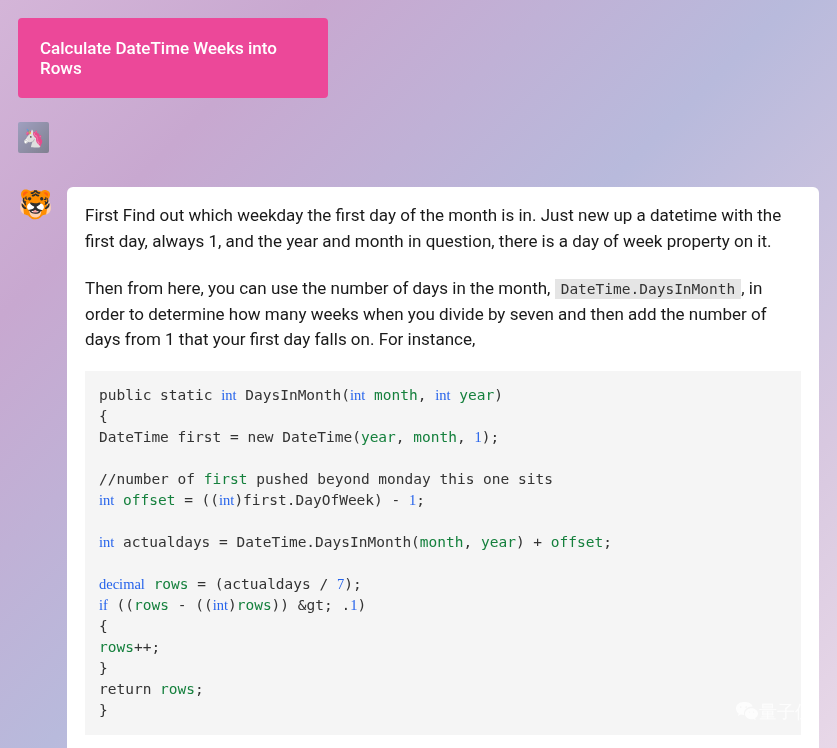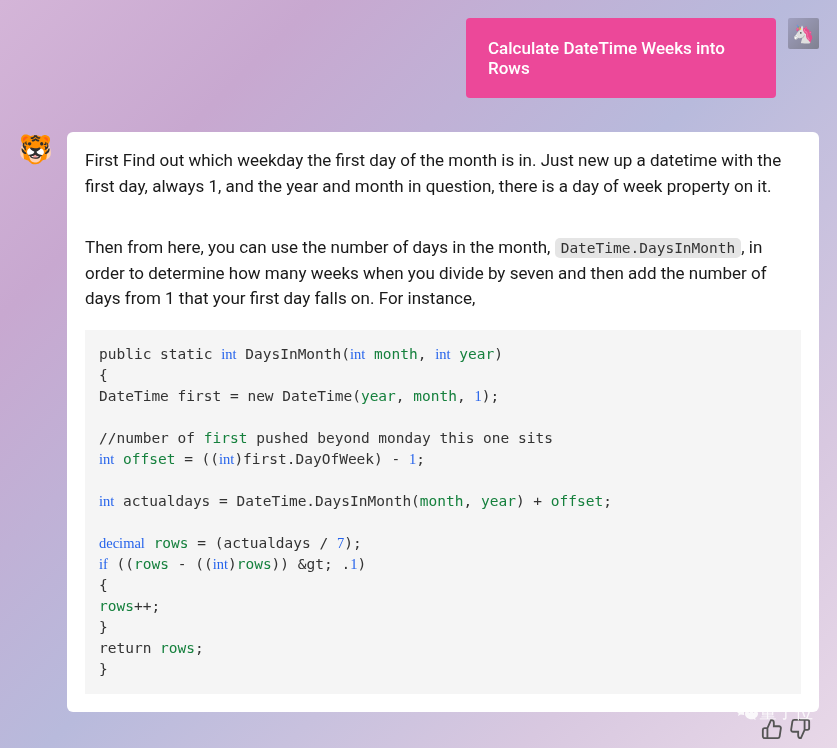--- a/index.html
+++ b/index.html
@@ -15,22 +15,23 @@
       overflow: hidden;
       position: relative;
     }
     .container {
       padding: 18px 18px 0 18px;
     }
     .user-row {
       display: flex;
       justify-content: flex-end;
       align-items: flex-start;
-      gap: 12px;
+      gap: 24px;
       margin-bottom: 34px;
+      flex-direction: column;
     }
     .user-bubble {
       background: #ec4899;
       color: #fff;
       padding: 20px 22px;
       border-radius: 4px;
       font-size: 17px;
       font-weight: 500;
       max-width: 310px;
     }
@@ -65,29 +66,29 @@
       background: #fff;
       border-radius: 6px;
       padding: 16px 18px 18px 18px;
       flex: 1;
       font-size: 17px;
       line-height: 1.5;
       color: #1a1a1a;
       position: relative;
     }
     .bot-bubble p {
-      margin-bottom: 36px;
+      margin-bottom: 22px;
     }
     .bot-bubble p:last-of-type {
       margin-bottom: 18px;
     }
     .inline-code {
       background: #e5e5e5;
       padding: 2px 6px;
-      border-radius: 5px;
+      border-radius: 0;
       font-family: 'Menlo', 'Consolas', monospace;
       font-size: 14.5px;
       color: #333;
     }
     .code-block {
       background: #f5f5f5;
       padding: 14px 14px;
       font-family: 'Menlo', 'Consolas', monospace;
       font-size: 14.5px;
       line-height: 1.45;

